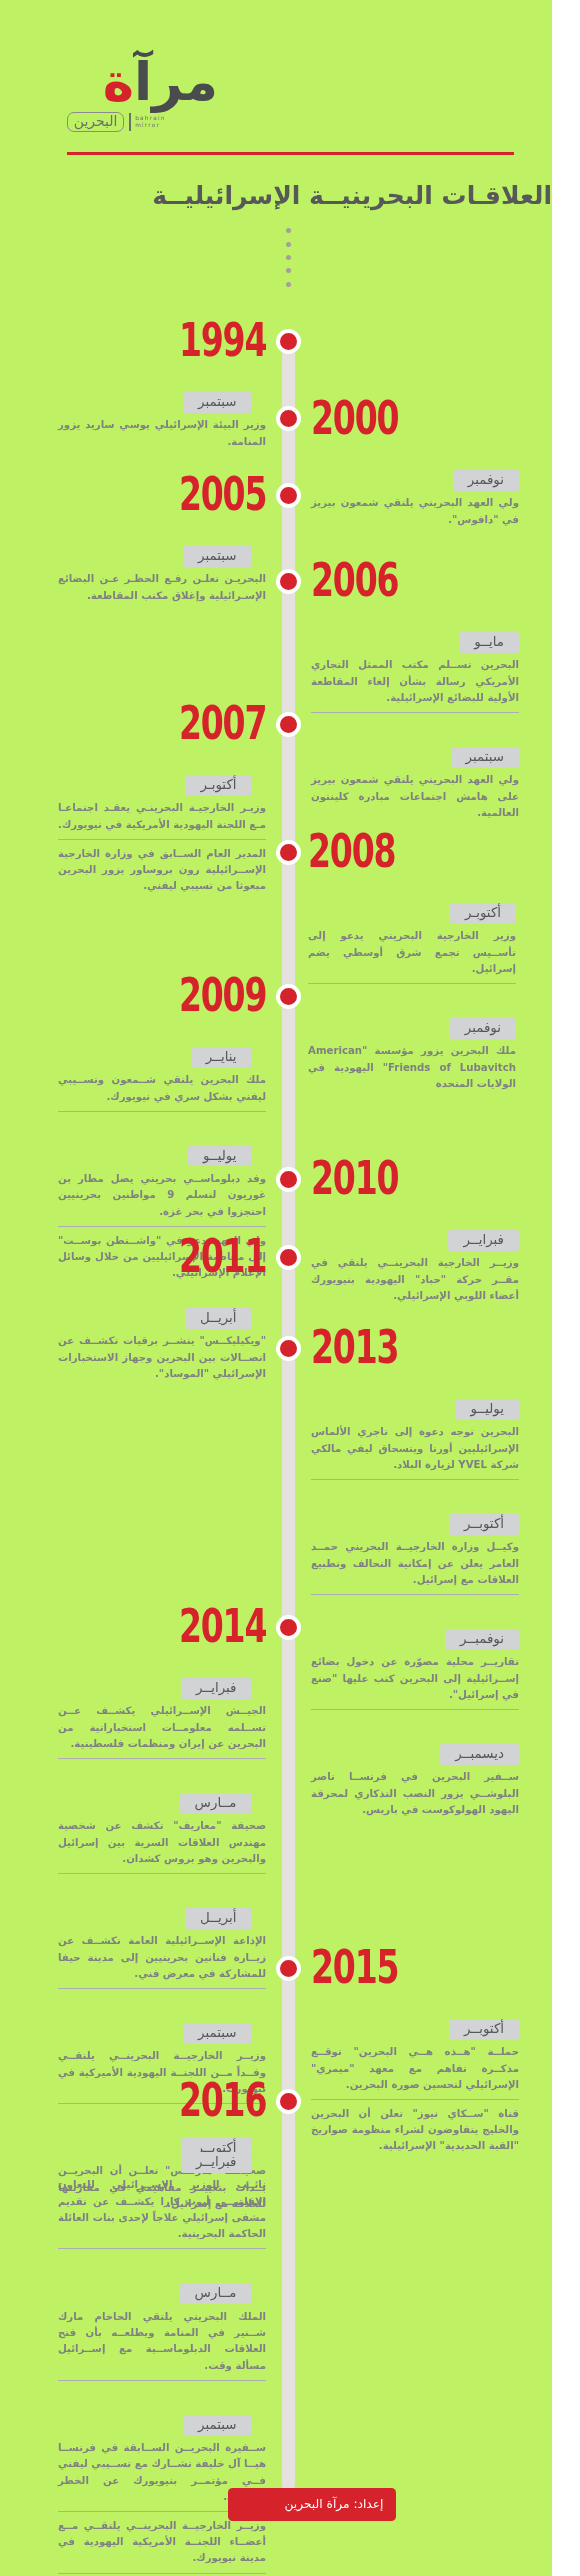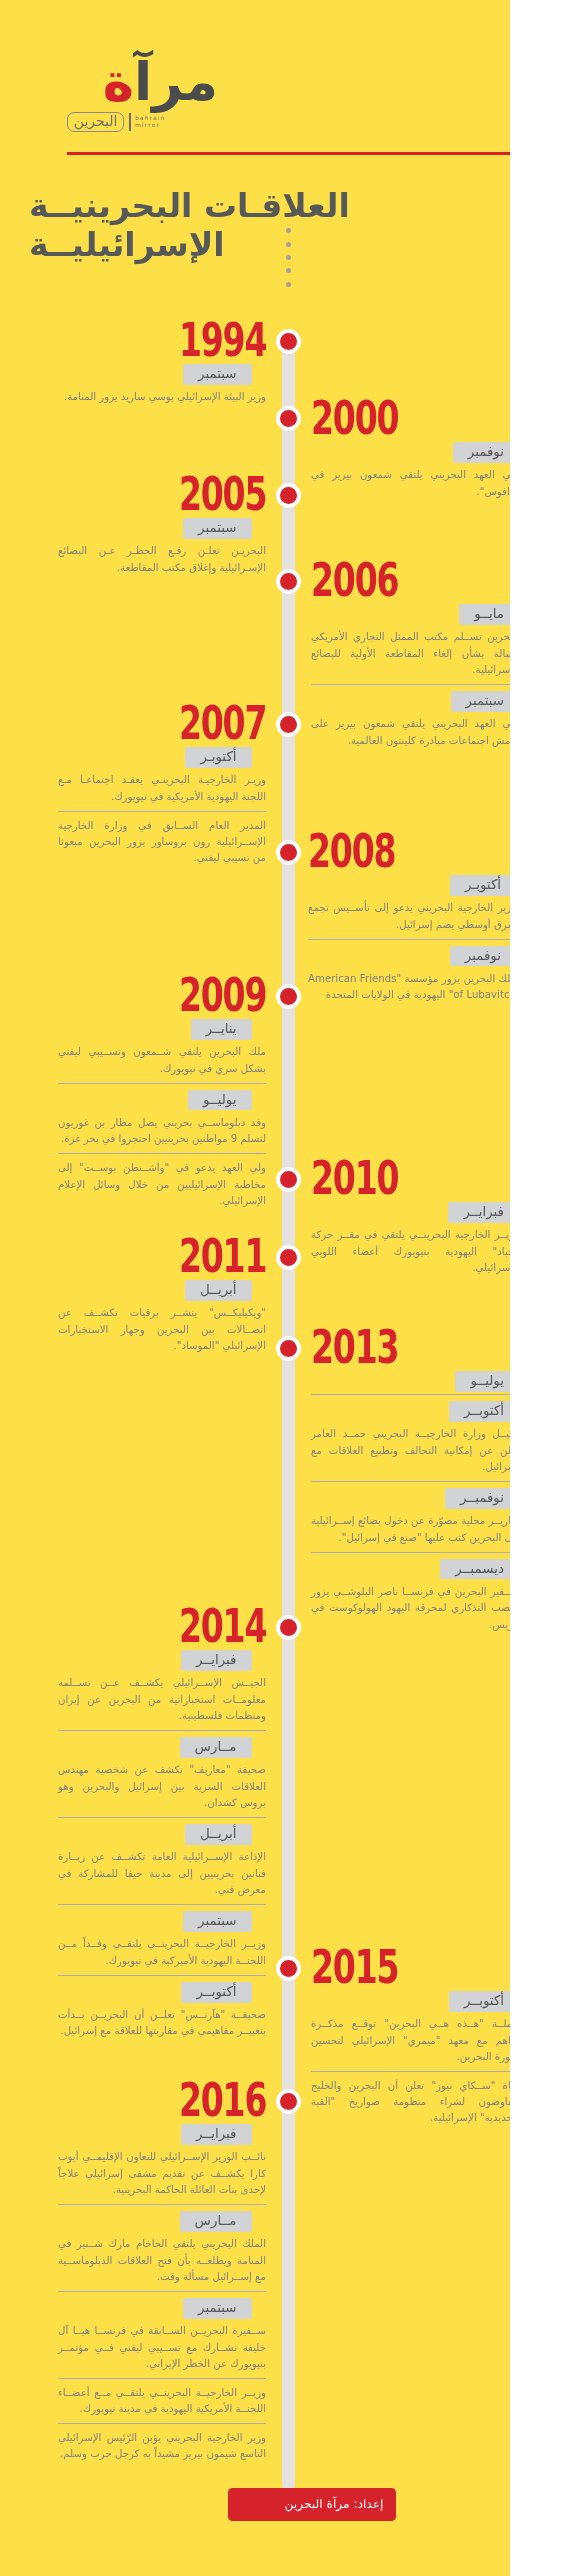--- a/index.html
+++ b/index.html
@@ -1,51 +1,51 @@
 <!DOCTYPE html>
 <html lang="ar" style="font-size:9.3px"><head>
 <meta charset="utf-8">
 <style>
   html,body{margin:0;padding:0;background:#fff;}
-  #page{position:relative;width:510px;height:2576px;background:#fde047;overflow:hidden;
+  #page{position:relative;width:552px;height:2576px;background:#bef264;overflow:hidden;
         font-family:"DejaVu Sans",sans-serif;}
   
   #logo{position:absolute;left:67px;top:53px;width:151px;}
   .wordmark{font-size:53px;line-height:1.1;font-weight:bold;color:#4a4b4d;direction:rtl;letter-spacing:-1.2px;}
   .wordmark .red{color:#d6222a;}
   .logo-sub{display:flex;align-items:center;gap:4.6px;margin-top:1.2px;direction:ltr;}
   .logo-sub .ar{font-size:14px;color:#6d6e71;border:1.2px solid #8a8b8d;border-radius:7px;padding:0 5.8px 1.2px 5.8px;direction:rtl;}
   .logo-sub .bar{width:1.7px;height:17.4px;background:#6d6e71;}
   .logo-sub .en{font-size:5.8px;line-height:1.2;color:#6d6e71;letter-spacing:1.2px;text-transform:lowercase;}
   
   #red-rule{position:absolute;left:67px;top:152px;width:447px;height:2.9px;background:#d6222a;}
-  #main-title{position:absolute;left:29px;top:164px;width:523px;text-align:left;direction:rtl;
-              font-size:33px;color:#57585a;}
+  #main-title{position:absolute;left:29px;top:164px;width:523px;text-align:right;direction:rtl;
+              font-size:25px;color:#57585a;}
   .start-dot{position:absolute;left:286px;width:5.2px;height:5.2px;border-radius:50%;background:#a59e99;}
   
   #bar{position:absolute;left:282px;top:348px;width:12.8px;height:2143px;background:#e4e1de;border-radius:6.4px;}
   .dot{position:absolute;left:276px;width:17.4px;height:17.4px;background:#d6222a;border:4.1px solid #ffffff;
        border-radius:50%;box-sizing:content-box;}
   .section{position:absolute;width:208px;direction:rtl;}
   .year-row{line-height:0.82;}
   .left .year-row{text-align:right;}
   .right .year-row{text-align:left;}
   .year{display:inline-block;font-size:46px;font-weight:bold;color:#d6222a;letter-spacing:-1.7px;
         transform:scaleX(0.72);line-height:0.82;}
   .left .year{transform-origin:100% 50%;}
   .right .year{transform-origin:0 50%;}
   .badge-row{margin-top:4.1px;}
   .left .badge-row{text-align:right;}
   .right .badge-row{text-align:right;}
   .badge{display:inline-block;background:#d2d3d5;color:#55565a;font-size:13.4px;line-height:1.3;
-         padding:1.2px 15px 2.3px 15px;border-radius:2.3px;}
+         padding:1.2px 15px 2.3px 15px;border-radius:2.3px;margin-top:28px;}
   .left .badge{margin-right:14.5px;}
   .right .badge{margin-left:19px;}
   .para{font-size:10.2px;color:#7e8083;line-height:1.6;margin:4.6px 0 5.8px 0;
-        text-align:justify;text-align-last:right;}
+        text-align:justify;text-align-last:right;font-weight:bold;}
   .divider{border-top:0.6px solid #abadaf;margin:2.3px 0 5.8px 0;}
   
   #footer-btn{position:absolute;left:228px;top:2488px;width:124px;height:33px;background:#d6222a;
               border-radius:4.6px;color:#ffffff;font-size:12.2px;line-height:33px;text-align:center;direction:rtl;padding-left:44px;}
 </style>
 </head>
 <body>
 
 <div id="page">
 
@@ -132,20 +132,21 @@
       <div class="dot" style="top: 1167px;"></div>
       <div class="section left" style="top: 1238px; left: 58px;">
         <div class="year-row"><span class="year">2011</span></div>
         <div class="badge-row"><span class="badge">أبريــل</span></div>
         <p class="para">"ويكيليكــس" ينشــر برقيات تكشــف عن اتصــالات بين البحرين وجهاز الاستخبارات الإسرائيلي "الموساد".</p>
       </div>
       <div class="dot" style="top: 1245px;"></div>
       <div class="section right" style="top: 1329px; left: 311px;">
         <div class="year-row"><span class="year">2013</span></div>
         <div class="badge-row"><span class="badge">يوليــو</span></div>
+        <p class="para">البحرين توجه دعوة إلى تاجري الألماس الإسرائيليين أورنا ويتسحاق ليفي مالكي شركة YVEL لزيارة البلاد.</p>
         <div class="divider"></div>
         <div class="badge-row"><span class="badge">أكتوبــر</span></div>
         <p class="para">وكيــل وزارة الخارجيــة البحريني حمــد العامر يعلن عن إمكانية التحالف وتطبيع العلاقات مع إسرائيل.</p>
         <div class="divider"></div>
         <div class="badge-row"><span class="badge">نوفمبــر</span></div>
         <p class="para">تقاريــر محلية مصوّرة عن دخول بضائع إســرائيلية إلى البحرين كتب عليها "صنع في إسرائيل".</p>
         <div class="divider"></div>
         <div class="badge-row"><span class="badge">ديسمبــر</span></div>
         <p class="para">ســفير البحرين في فرنســا ناصر البلوشــي يزور النصب التذكاري لمحرقة اليهود الهولوكوست في باريس.</p>
       </div>

